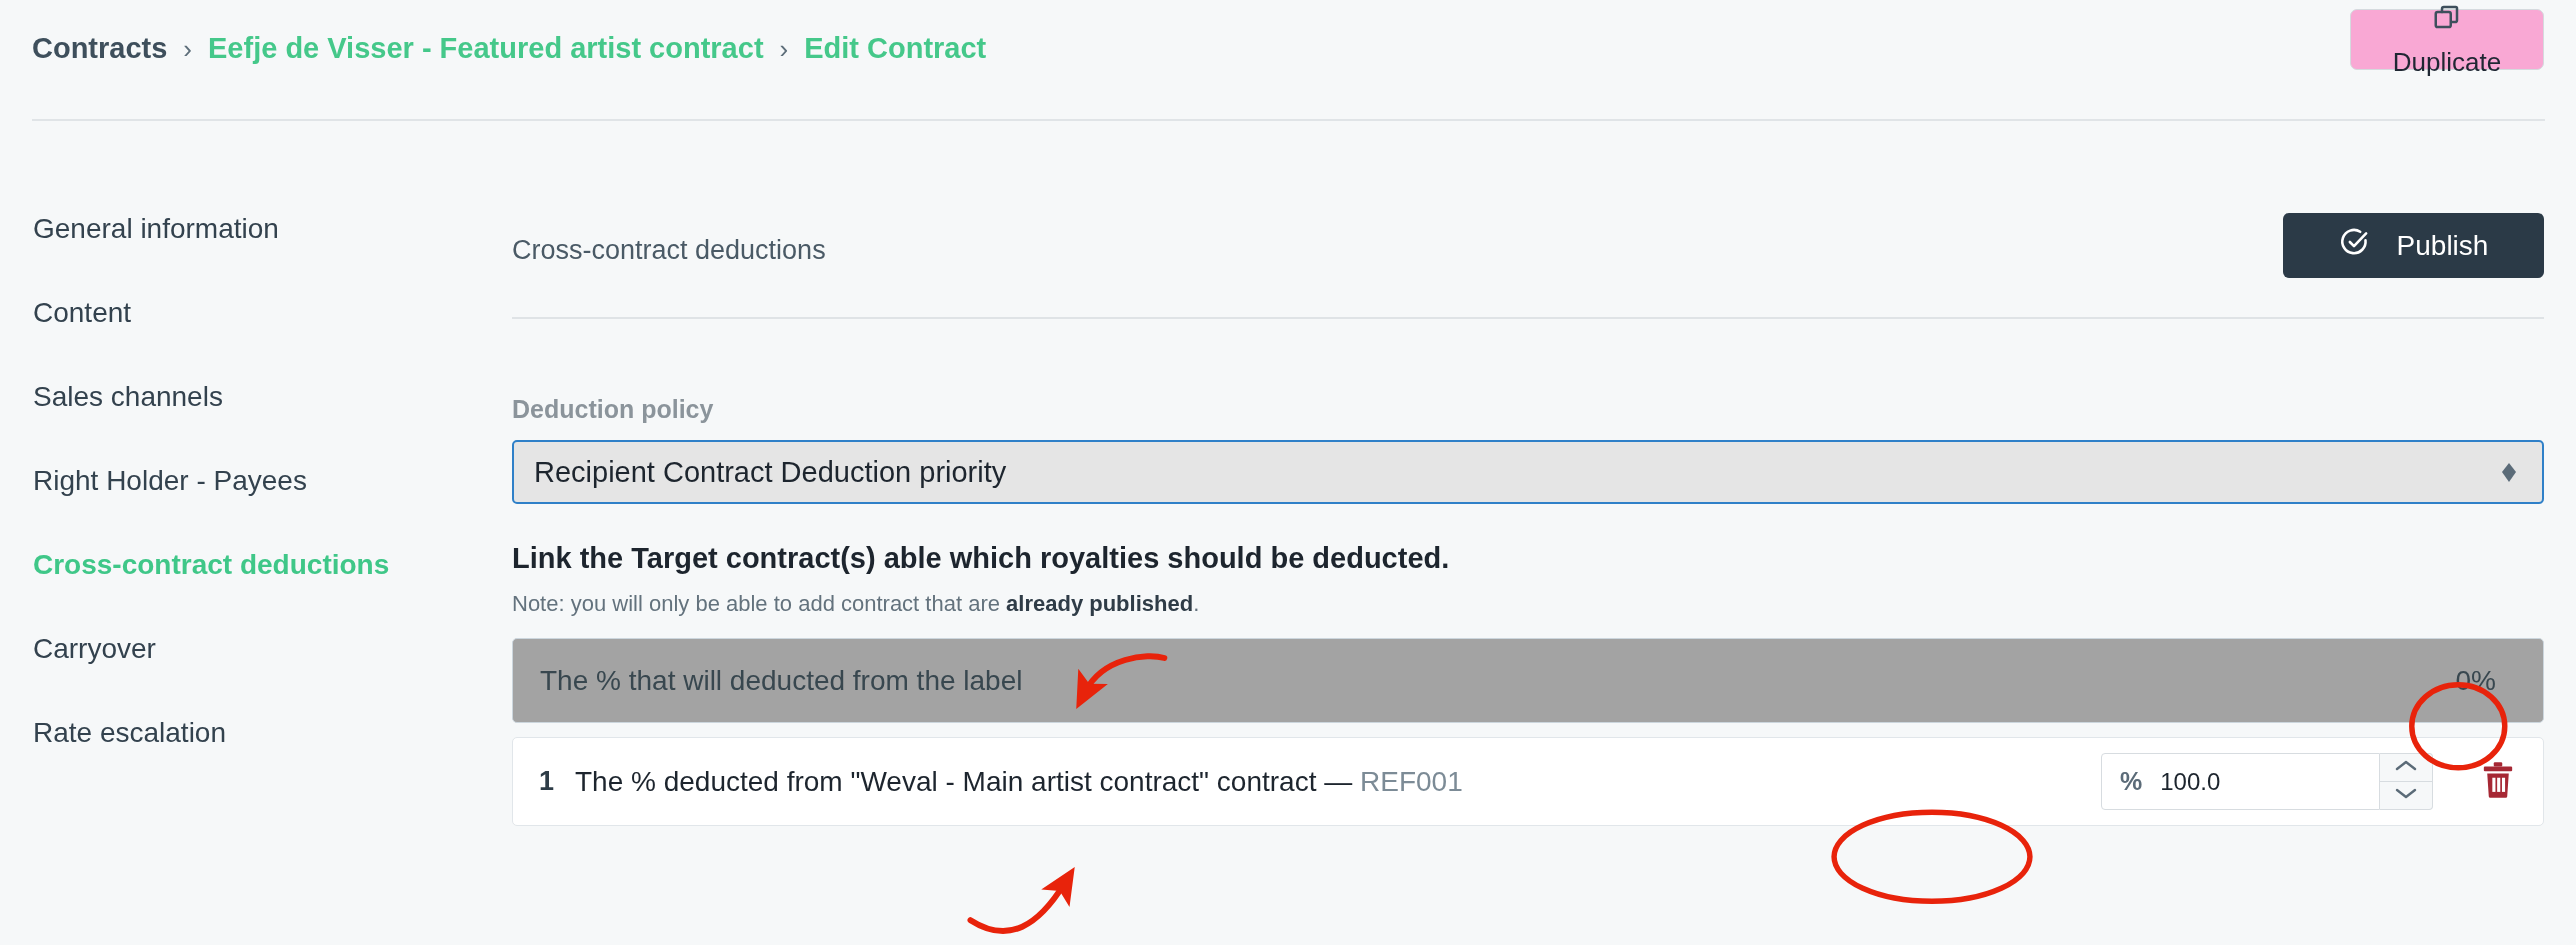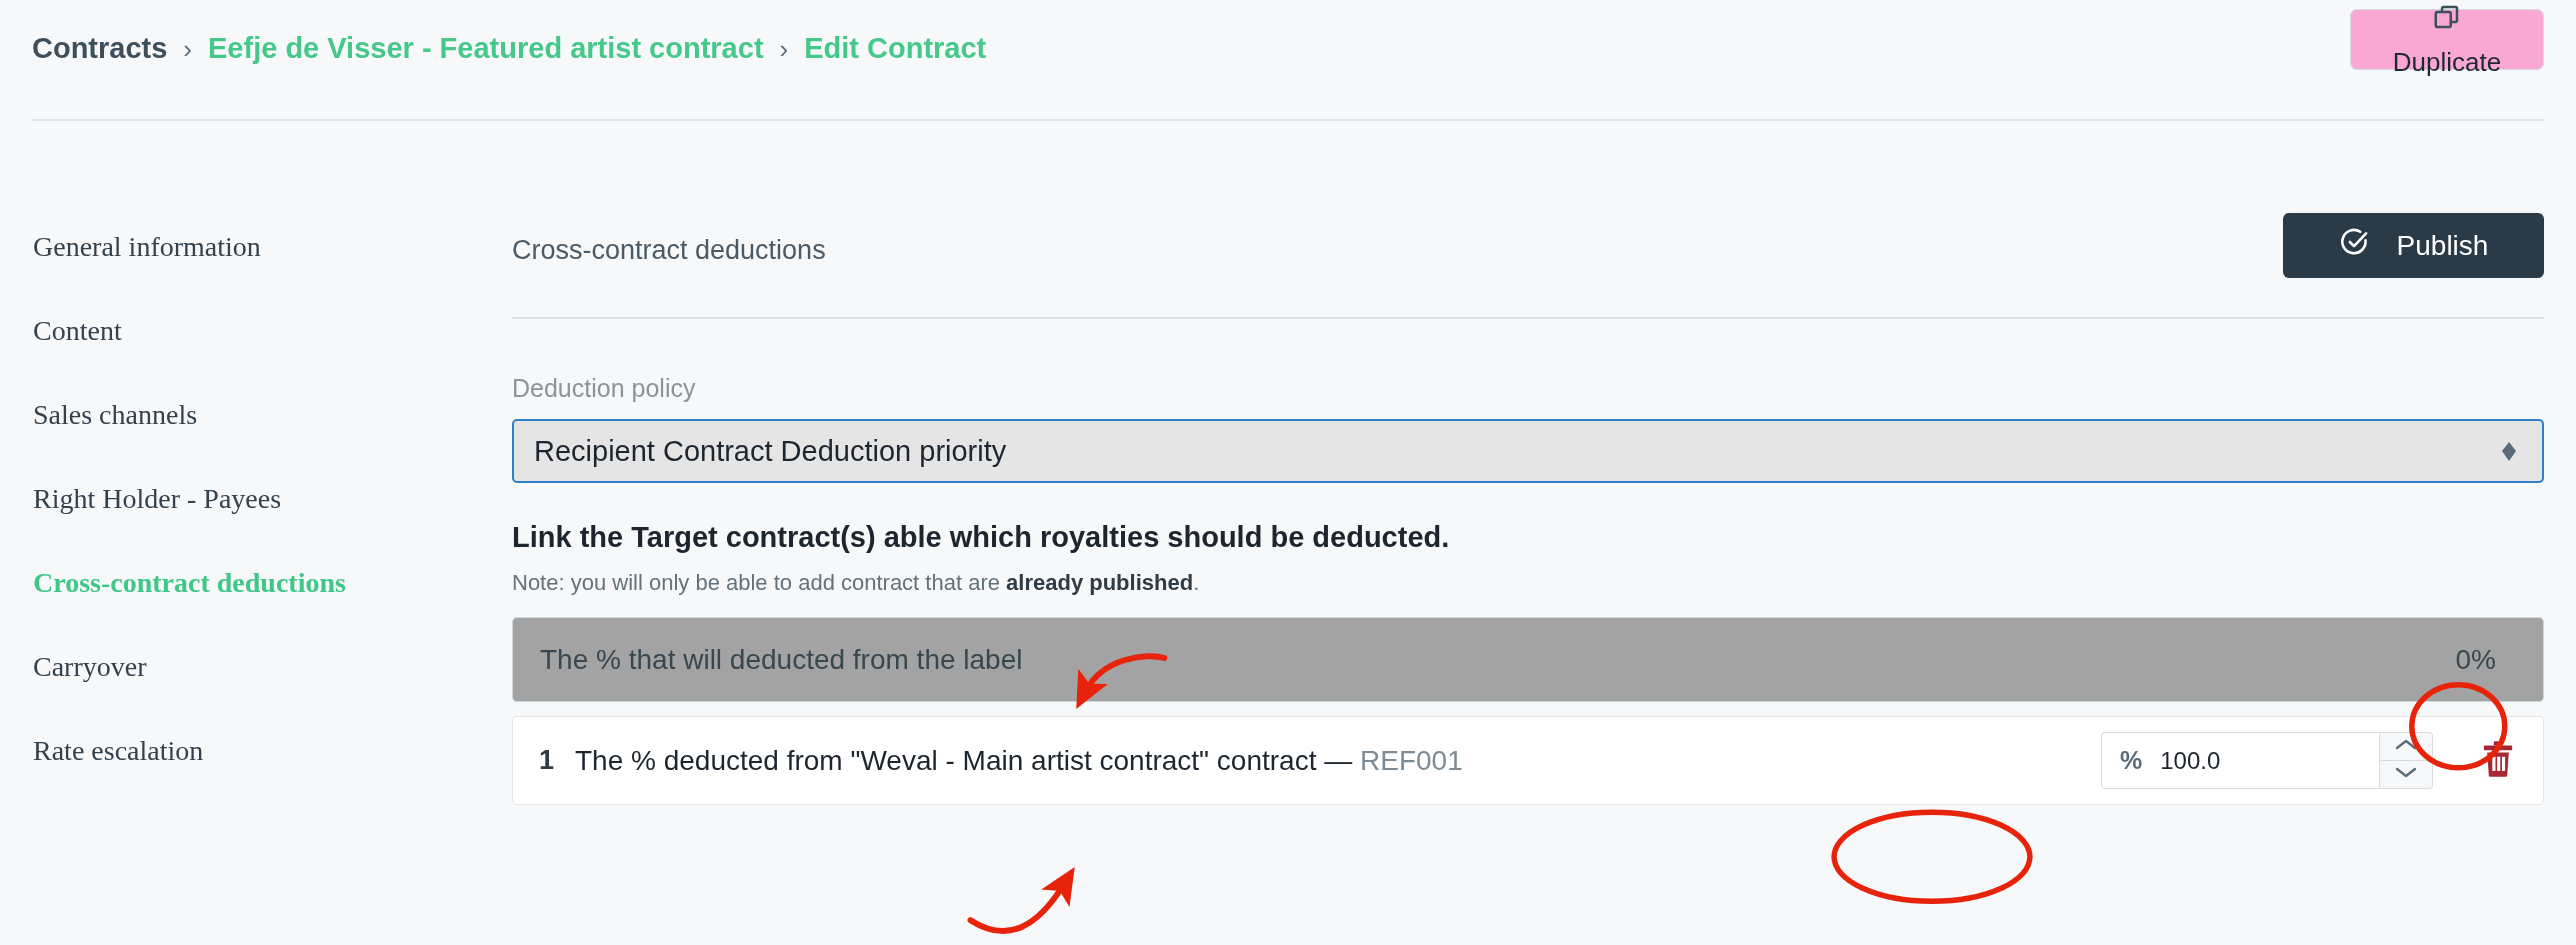--- a/index.html
+++ b/index.html
@@ -38,21 +38,21 @@
     color: #1f2733; font-size: 26px; cursor: pointer; flex-direction: column;
   }
   .duplicate-btn svg { display: block; }
   .topdivider {
     position: absolute; left: 32px; top: 119px;
     width: 2513px; height: 2px; background: #e0e4e7;
   }
 
   
   .sidebar {
-    position: absolute; left: 0px; top: 231px; width: 495px; font-family: Liberation Serif, serif;
+    position: absolute; left: 0px; top: 213px; width: 495px;
   }
   .side-item {
     color: #33424e; font-size: 28px; height: 51px;
     margin-left: 33px; margin-bottom: 33px;
     cursor: pointer; white-space: nowrap;
   }
   .side-item.active { color: #3fc788; font-weight: 700; }
 
   
   .main { position: absolute; left: 512px; top: 213px; width: 2032px; }
@@ -67,21 +67,21 @@
     position: absolute; right: 0px; top: 0px;
     width: 261px; height: 65px;
     background: #2b3a47; border: none; border-radius: 6px;
     color: #ffffff; font-size: 28px;
     display: flex; align-items: center; justify-content: center; gap: 27px;
     cursor: pointer;
   }
   .main-divider { height: 2px; background: #dfe3e6; width: 2032px; }
 
   .field-label {
-    margin-top: 55px; font-size: 25px; font-weight: 400; color: #8b949b;
+    margin-top: 76px; font-size: 25px; font-weight: 700; color: #8b949b;
   }
   .select-box {
     margin-top: 16px;
     width: 2032px; height: 64px;
     background: #e5e5e5;
     border: 2px solid #2f80c8;
     border-radius: 5px;
     display: flex; align-items: center;
     padding: 0 20px;
     cursor: pointer;

